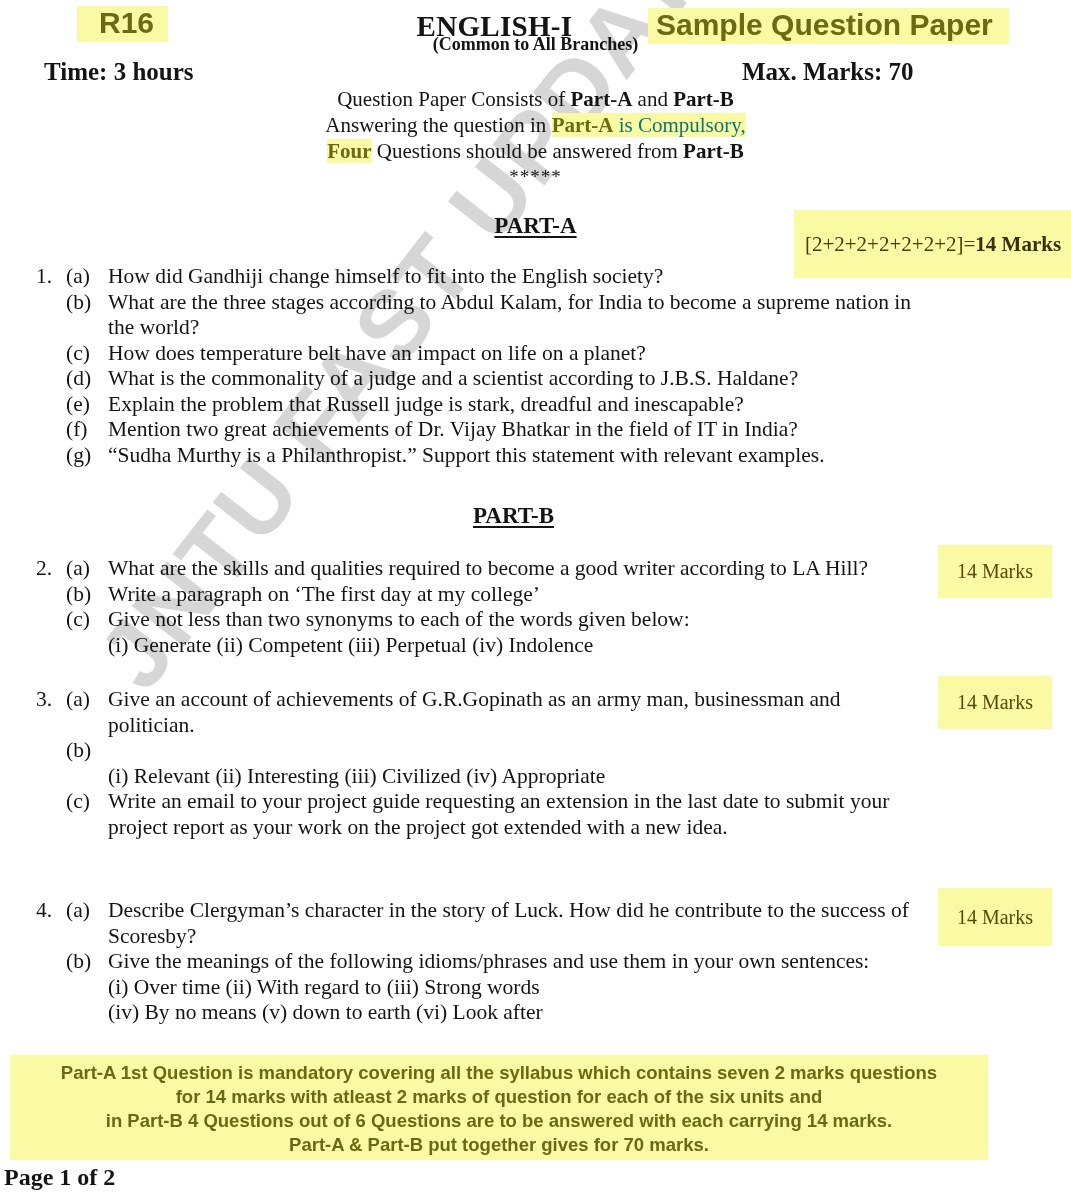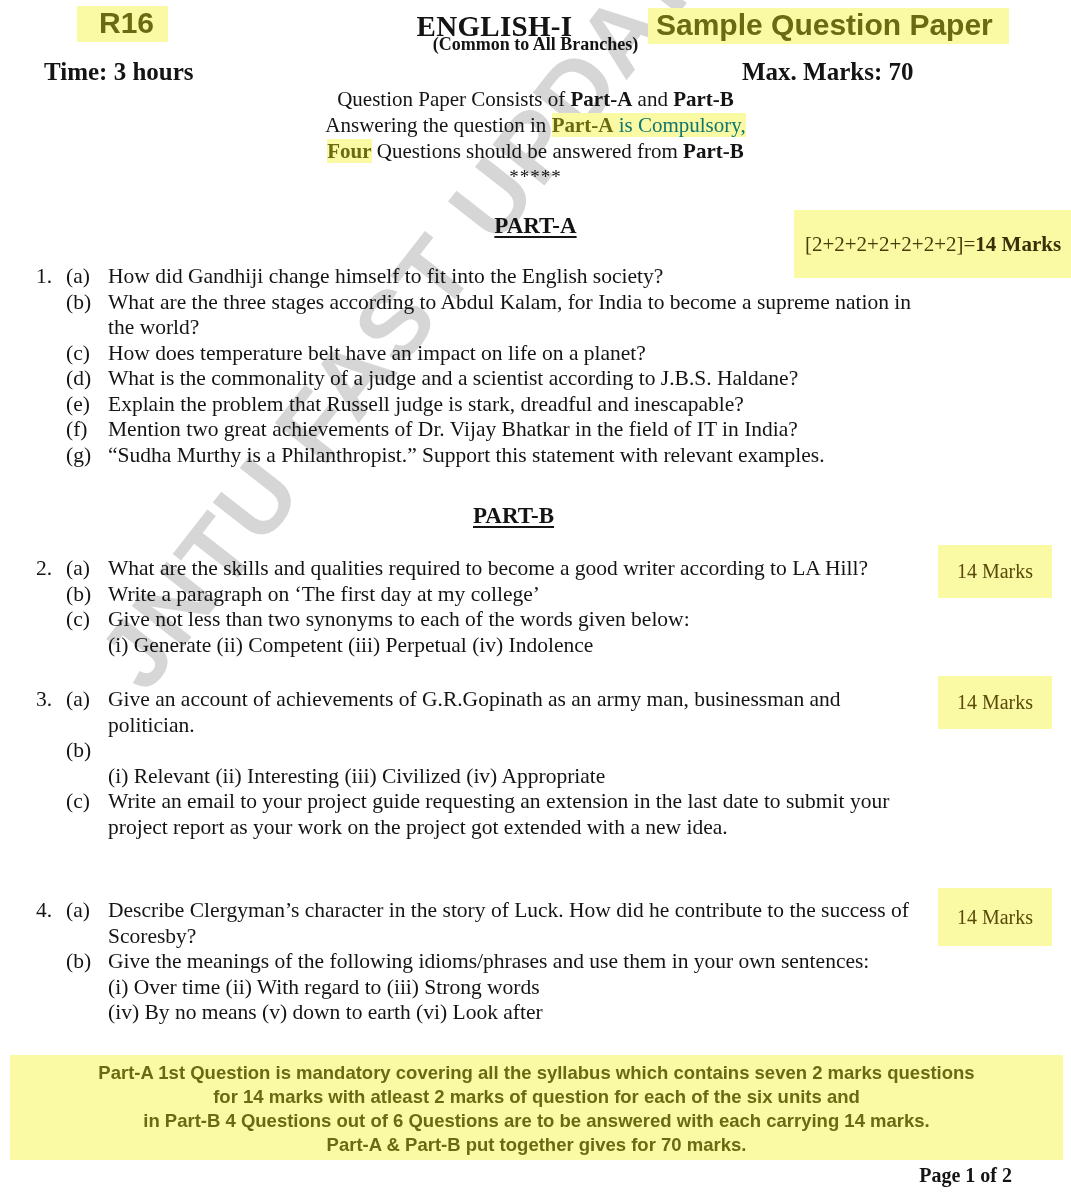--- a/index.html
+++ b/index.html
@@ -128,34 +128,34 @@
   .qtext { flex: 1 1 auto; }
   .qsub  { padding-left: 72px; font-size: 21.5px; line-height: 25.5px; }
 
   #q1 { top: 264px; }
   #q2 { top: 556px; }
   #q3 { top: 687px; }
   #q4 { top: 898px; }
 
   
   #footer-note {
-    position: absolute; left: 10px; top: 1055px; width: 1053px; height: 105px;
+    position: absolute; left: 10px; top: 1055px; width: 978px; height: 105px;
     background: #fafaa5;
     font-family: "Liberation Sans", "DejaVu Sans", sans-serif;
     font-weight: bold; font-size: 18.5px;
     color: #6a6a12;
     text-align: center;
     padding-top: 6px;
     line-height: 24px;
   }
   #footer-note .ln { display: block; }
   #page-num {
-    position: absolute; left: 12px; top: 1164px; width: 1000px;
-    text-align: right;
-    font-weight: bold; font-size: 20px;
+    position: absolute; left: 4px; top: 1164px; width: 1000px;
+    text-align: left;
+    font-weight: bold; font-size: 24px;
   }
 </style>
 </head>
 <body>
 
 <div id="watermark">
   <div class="wm-text">JNTU FAST UPDATES</div>
 </div>
 
 <div class="page">

